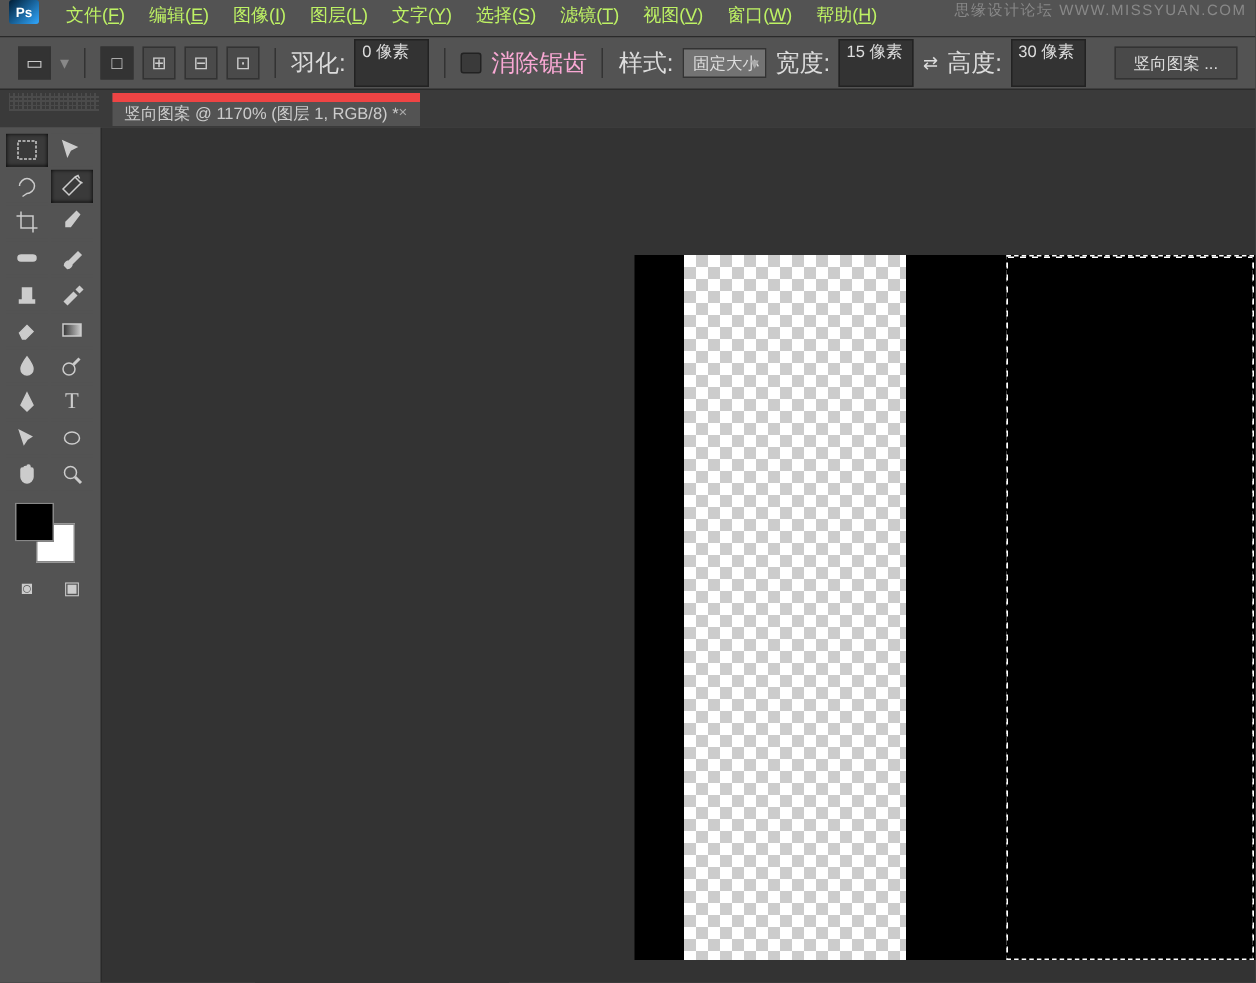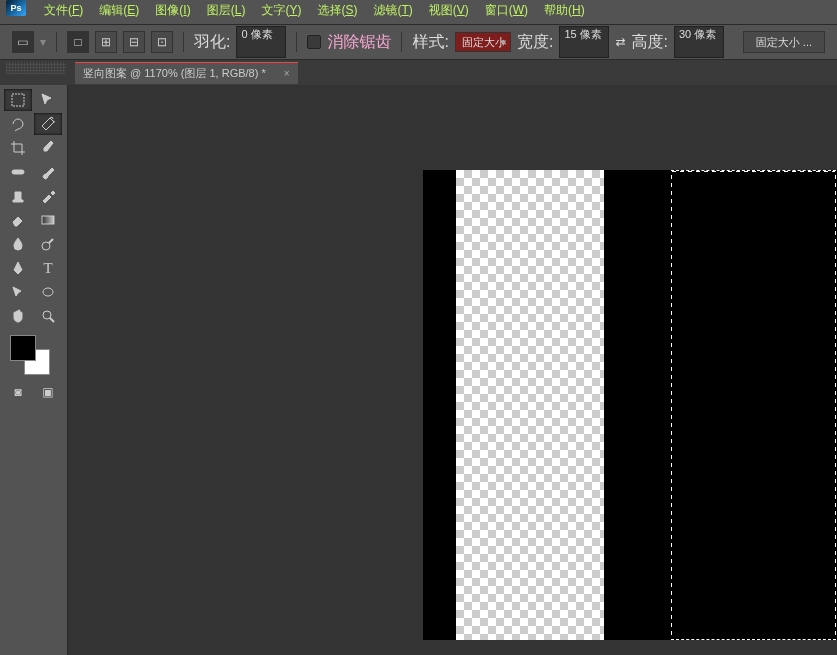--- a/index.html
+++ b/index.html
@@ -8,26 +8,26 @@
 .ps-logo{width:20px;height:16px;background:linear-gradient(135deg,#001e36,#31a8ff);border-radius:2px;margin-right:10px;display:flex;align-items:center;justify-content:center;color:#fff;font-size:9px;font-weight:bold}
 .menu-item{padding:0 8px;height:20px;line-height:20px;cursor:pointer;color:#bef264;font-size:12px}
 .menu-u{text-decoration:underline}
 .watermark-top{margin-left:auto;color:#888;font-size:10px;letter-spacing:1px}
 .optionbar{height:35px;background:#535353;display:flex;align-items:center;padding:0 12px;border-bottom:1px solid #2a2a2a;gap:6px}
 .opt-btn{width:22px;height:22px;background:#4a4a4a;border:1px solid #333;display:flex;align-items:center;justify-content:center;cursor:pointer;color:#ccc;font-size:12px}
 .opt-btn.active{background:#333}
 .opt-sep{width:1px;height:20px;background:#333;margin:0 4px}
 .opt-label{color:#ddd;font-size:16px}
 .opt-input{width:50px;height:32px;background:#333;border:1px solid #222;color:#ddd;font-size:11px;padding:0 4px}
-.opt-select{height:20px;background:#7f1d1d;border:1px solid #333;padding:0 4px 0 6px;color:#ddd;font-size:11px;position:relative;display:flex;align-items:center}
+.opt-select{height:20px;background:#737373;border:1px solid #333;padding:0 4px 0 6px;color:#ddd;font-size:11px;position:relative;display:flex;align-items:center}
 .opt-select:after{content:"▾";position:absolute;right:4px;color:#aaa}
 .opt-check{width:14px;height:14px;background:#3a3a3a;border:1px solid #222;border-radius:2px}
 .opt-btn-wide{height:22px;background:#494949;border:1px solid #333;padding:0 12px;color:#ddd;font-size:11px;display:flex;align-items:center;cursor:pointer;margin-left:auto}
 .tabbar{height:25px;background:#3a3a3a;display:flex;align-items:center;padding-left:75px}
-.doc-tab{height:22px;background:#535353;padding:0 8px;display:flex;align-items:center;gap:18px;border-top:1px solid #ef4444;font-size:11px;color:#ccc}
+.doc-tab{height:22px;background:#535353;padding:0 8px;display:flex;align-items:center;gap:0;border-top:6px solid #ef4444;font-size:11px;color:#ccc}
 .tab-close{color:#aaa;cursor:pointer;font-size:10px}
 .tab-grip{width:60px;height:12px;position:absolute;left:6px;top:62px;background:repeating-linear-gradient(90deg,#666 0,#666 1px,transparent 1px,transparent 3px),repeating-linear-gradient(0deg,#666 0,#666 1px,transparent 1px,transparent 3px);opacity:.4}
 .workspace{display:flex;height:572px;position:relative}
 .toolbox{width:68px;background:#535353;border-right:1px solid #2a2a2a;padding:4px;display:flex;flex-direction:column}
 .tool-row{display:flex;gap:2px;margin-bottom:2px}
 .tool-btn{width:28px;height:22px;background:#535353;display:flex;align-items:center;justify-content:center;cursor:pointer;color:#ccc;font-size:14px;position:relative}
 .tool-btn.active{background:#3a3a3a;box-shadow:inset 0 0 3px #000}
 .tool-btn svg{width:16px;height:16px;fill:#ccc;stroke:#ccc}
 .color-swatch{margin-top:6px;position:relative;width:40px;height:40px;margin-left:6px}
 .fg-color{position:absolute;width:26px;height:26px;background:#000;border:1px solid #888;top:0;left:0;z-index:2}
@@ -54,20 +54,21 @@
   <div class="menu-item"><span>文件</span>(<span class="menu-u">F</span>)</div>
   <div class="menu-item"><span>编辑</span>(<span class="menu-u">E</span>)</div>
   <div class="menu-item"><span>图像</span>(<span class="menu-u">I</span>)</div>
   <div class="menu-item"><span>图层</span>(<span class="menu-u">L</span>)</div>
   <div class="menu-item"><span>文字</span>(<span class="menu-u">Y</span>)</div>
   <div class="menu-item"><span>选择</span>(<span class="menu-u">S</span>)</div>
   <div class="menu-item"><span>滤镜</span>(<span class="menu-u">T</span>)</div>
   <div class="menu-item"><span>视图</span>(<span class="menu-u">V</span>)</div>
   <div class="menu-item"><span>窗口</span>(<span class="menu-u">W</span>)</div>
   <div class="menu-item"><span>帮助</span>(<span class="menu-u">H</span>)</div>
+  <div class="watermark-top">思缘设计论坛  WWW.MISSYUAN.COM</div>
 </div>
 
 <div class="optionbar">
   <div class="opt-btn active">▭</div>
   <span style="color:#888">▾</span>
   <div class="opt-sep"></div>
   <div class="opt-btn active">□</div>
   <div class="opt-btn">⊞</div>
   <div class="opt-btn">⊟</div>
   <div class="opt-btn">⊡</div>
@@ -80,21 +81,21 @@
   <div class="opt-sep"></div>
   <span class="opt-label">样式:</span>
   <div class="opt-select">
       <span>固定大小</span>
     </div>
   <span class="opt-label">宽度:</span>
   <div class="opt-input">15 像素</div>
   <span style="cursor:pointer">⇄</span>
   <span class="opt-label">高度:</span>
   <div class="opt-input">30 像素</div>
-  <div class="opt-btn-wide">固定大小 ...</div>
+  <div class="opt-btn-wide">竖向图案 ...</div>
 </div>
 
 <div class="tab-grip"></div>
 <div class="tabbar">
   <div class="doc-tab">
     <span>竖向图案 @ 1170% (图层 1, RGB/8) *</span>
     <span class="tab-close">×</span>
   </div>
 </div>
 

